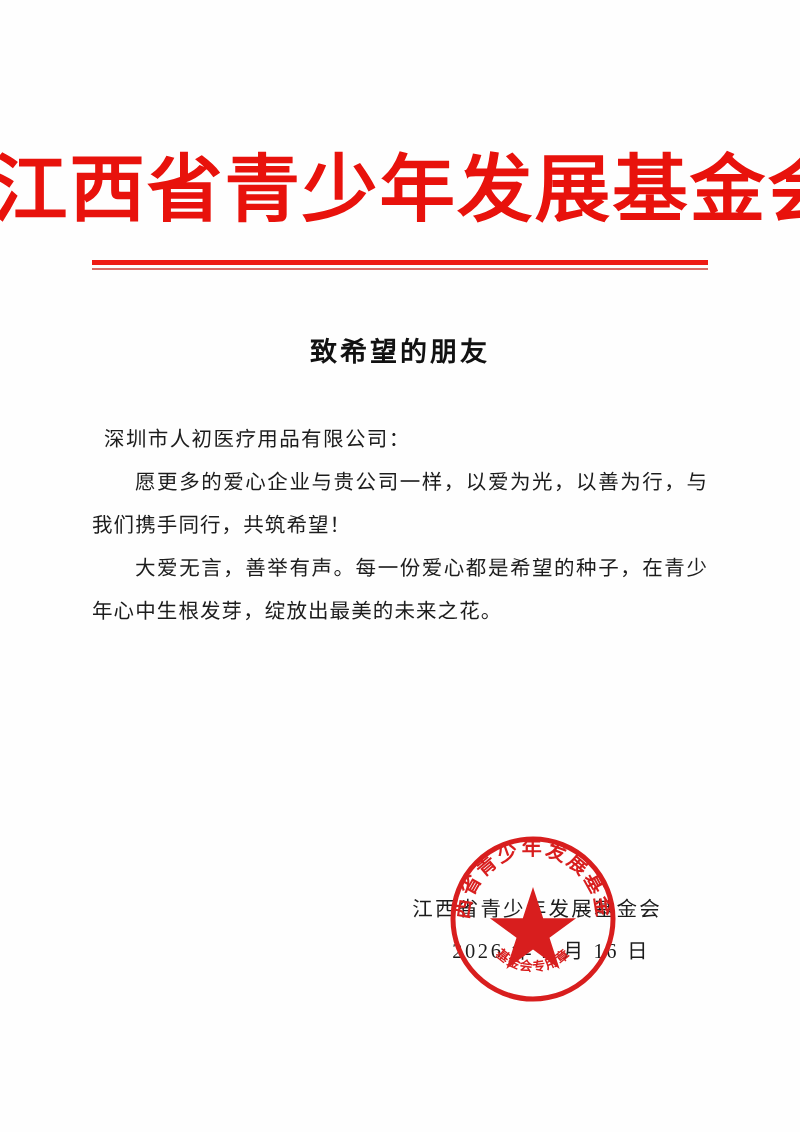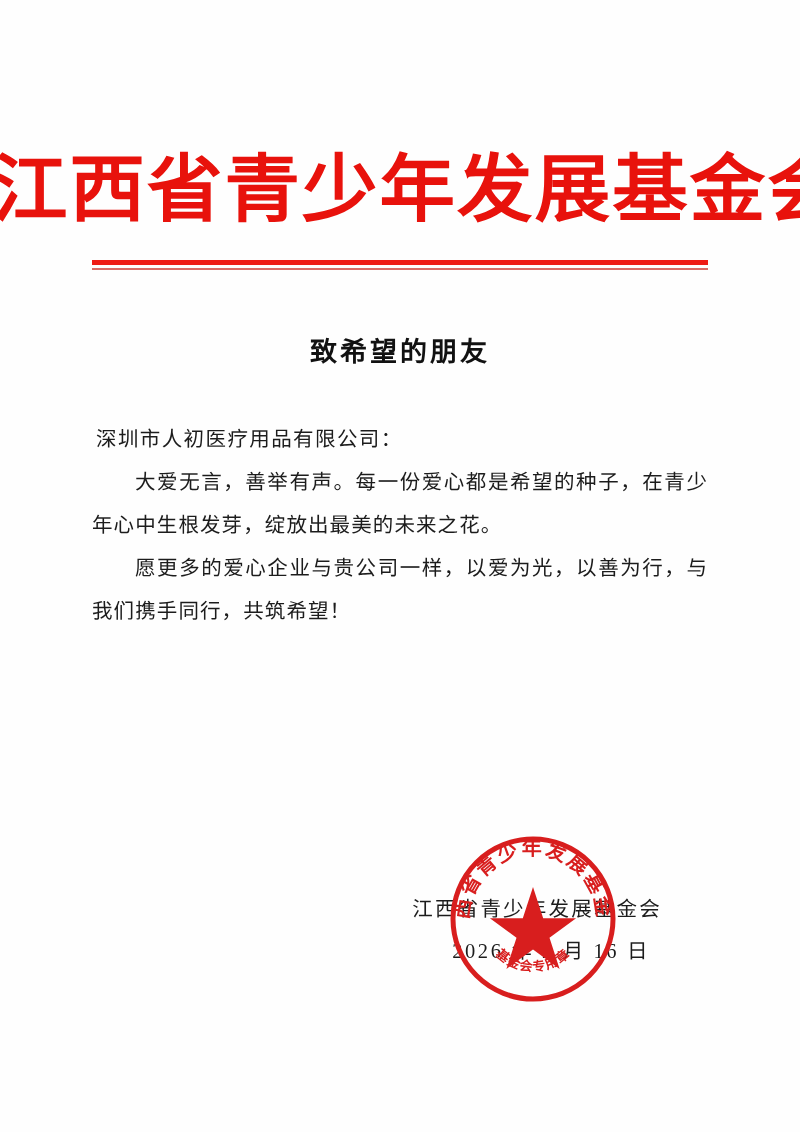--- a/index.html
+++ b/index.html
@@ -82,21 +82,21 @@
     left: 92px;
     width: 616px;
     font-family: "Liberation Serif", "DejaVu Serif", serif;
     font-size: 20.5px;
     line-height: 43px;
     color: #1c1c1c;
     letter-spacing: 1.1px;
     text-align: justify;
   }
   .salutation {
-    margin: 0 0 0 4px;
+    margin: 0 0 0 12px;
     letter-spacing: 1.4px;
   }
   .para {
     margin: 0;
     text-indent: 2.1em;
     text-align: justify;
     text-justify: inter-character;
   }
 
   
@@ -146,22 +146,22 @@
       <div class="rule-thick"></div>
       <div class="rule-gap"></div>
       <div class="rule-thin"></div>
     </div>
   </div>
 
   <div class="doc-title">致希望的朋友</div>
 
   <div class="body-block">
     <p class="salutation">深圳市人初医疗用品有限公司：</p>
+    <p class="para">愿更多的爱心企业与贵公司一样，以爱为光，以善为行，与我们携手同行，共筑希望！</p>
     <p class="para">大爱无言，善举有声。每一份爱心都是希望的种子，在青少年心中生根发芽，绽放出最美的未来之花。</p>
-    <p class="para">愿更多的爱心企业与贵公司一样，以爱为光，以善为行，与我们携手同行，共筑希望！</p>
   </div>
 
   <div class="signature">
     <p class="signature-org">江西省青少年发展基金会</p>
     <p class="signature-date">2026 年 2 月 16 日</p>
   </div>
 
   <div class="seal">
     <svg viewBox="0 0 172 172" width="172" height="172" aria-hidden="true">
       <defs>

